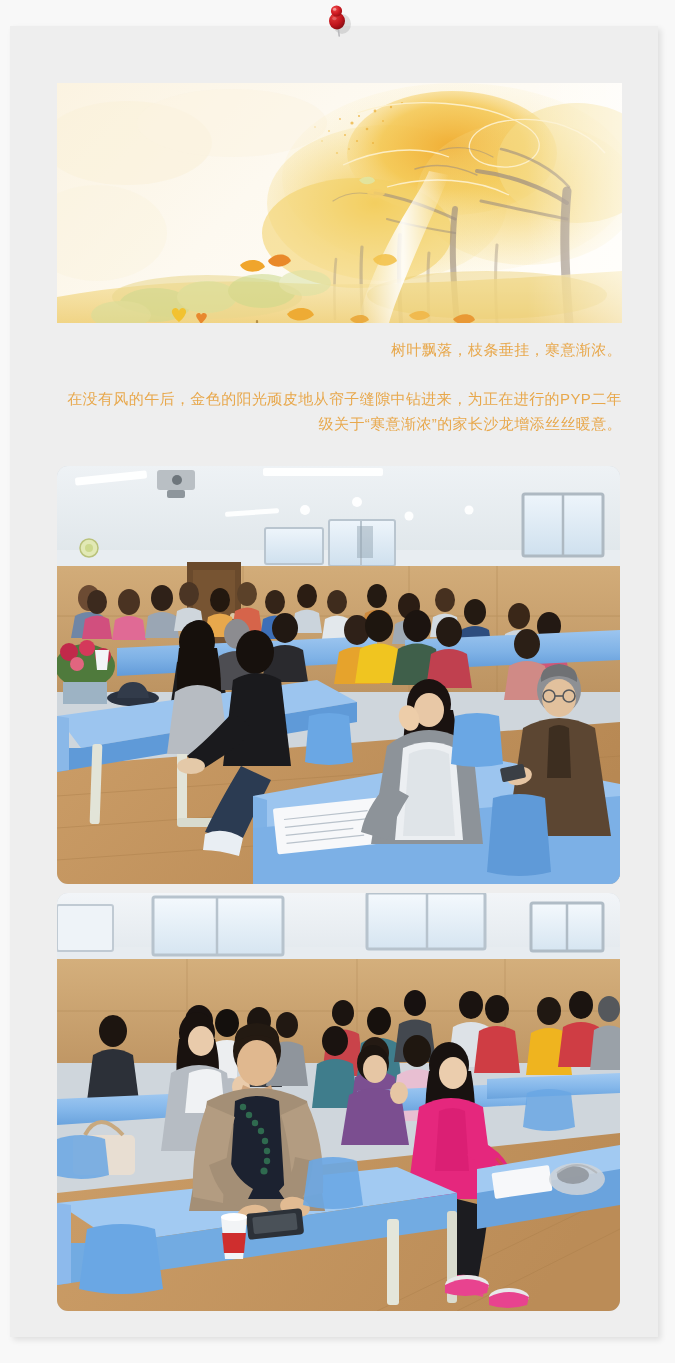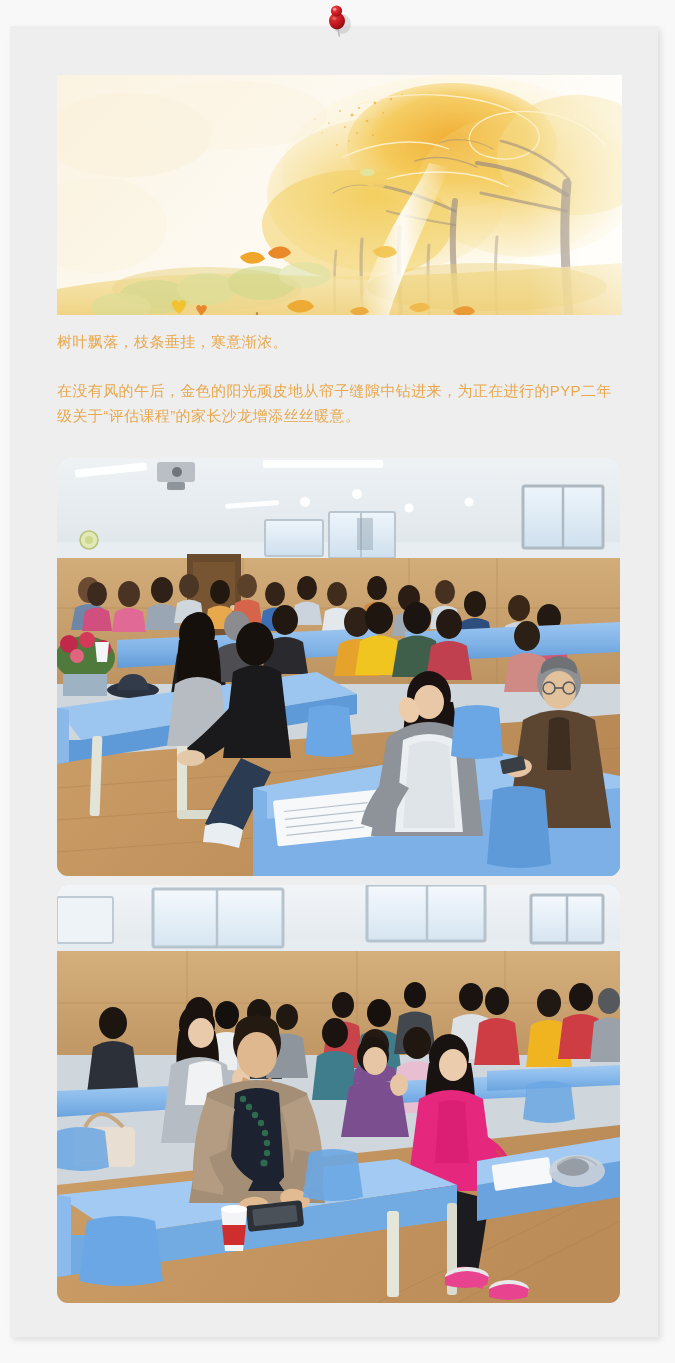--- a/index.html
+++ b/index.html
@@ -33,22 +33,23 @@
     top: 2px;
     width: 34px;
     height: 36px;
     z-index: 5;
   }
 
   
   .content {
     position: absolute;
     left: 47px;     
-    top: 49px;      
+    top: 57px;      
     width: 565px;
+    text-align: right;
   }
 
   
   .banner {
     position: relative;
     width: 565px;
     height: 240px;
     overflow: hidden;
     background: #fdf8ec;
   }
@@ -246,21 +247,21 @@
           <path d="M302 97 C 308 92, 317 93, 318 98 C 313 103, 305 102, 302 97 Z" fill="#dfe6a4" opacity="0.85"></path>
           <path d="M396 236 C 404 229, 416 230, 418 237 C 411 243, 399 242, 396 236 Z" fill="#e8922c" opacity="0.9"></path>
           <path d="M352 232 C 360 226, 371 227, 373 233 C 366 239, 355 238, 352 232 Z" fill="#f0b544" opacity="0.85"></path>
           <path d="M293 236 C 300 230, 310 231, 312 237 C 305 242, 296 241, 293 236 Z" fill="#e9a02c" opacity="0.8"></path>
         </g>
       </svg>
     </div>
 
     <p class="text-block lead-line">树叶飘落，枝条垂挂，寒意渐浓。</p>
 
-    <p class="text-block body-para">在没有风的午后，金色的阳光顽皮地从帘子缝隙中钻进来，为正在进行的PYP二年级关于“评估课程”的家长沙龙增添丝丝暖意。</p>
+    <p class="text-block body-para">在没有风的午后，金色的阳光顽皮地从帘子缝隙中钻进来，为正在进行的PYP二年级关于“寒意渐浓”的家长沙龙增添丝丝暖意。</p>
 
     <div class="photo first">
       <svg viewBox="0 0 563 418" preserveAspectRatio="xMidYMid slice">
         <defs>
           <linearGradient id="p1ceil" x1="0" y1="0" x2="0" y2="1">
             <stop offset="0%" stop-color="#eef2f5"></stop>
               <stop offset="100%" stop-color="#dfe6ea"></stop>
           </linearGradient>
           <linearGradient id="p1wood" x1="0" y1="0" x2="0" y2="1">
             <stop offset="0%" stop-color="#d2ac79"></stop>

